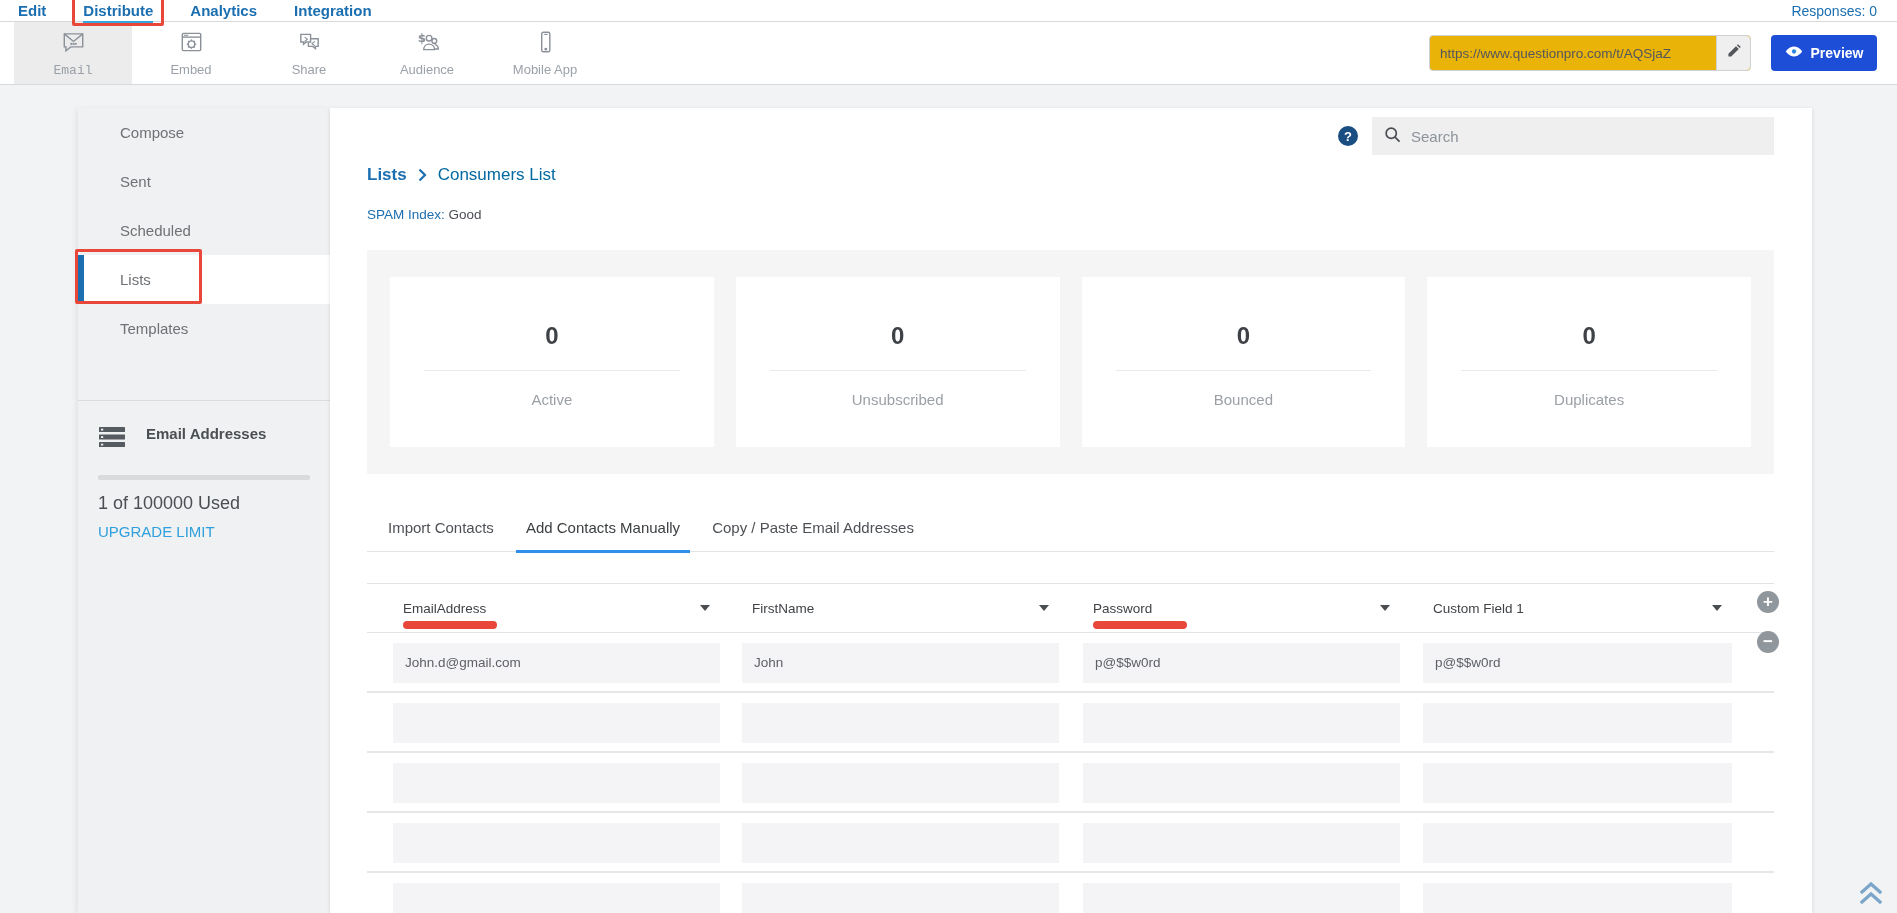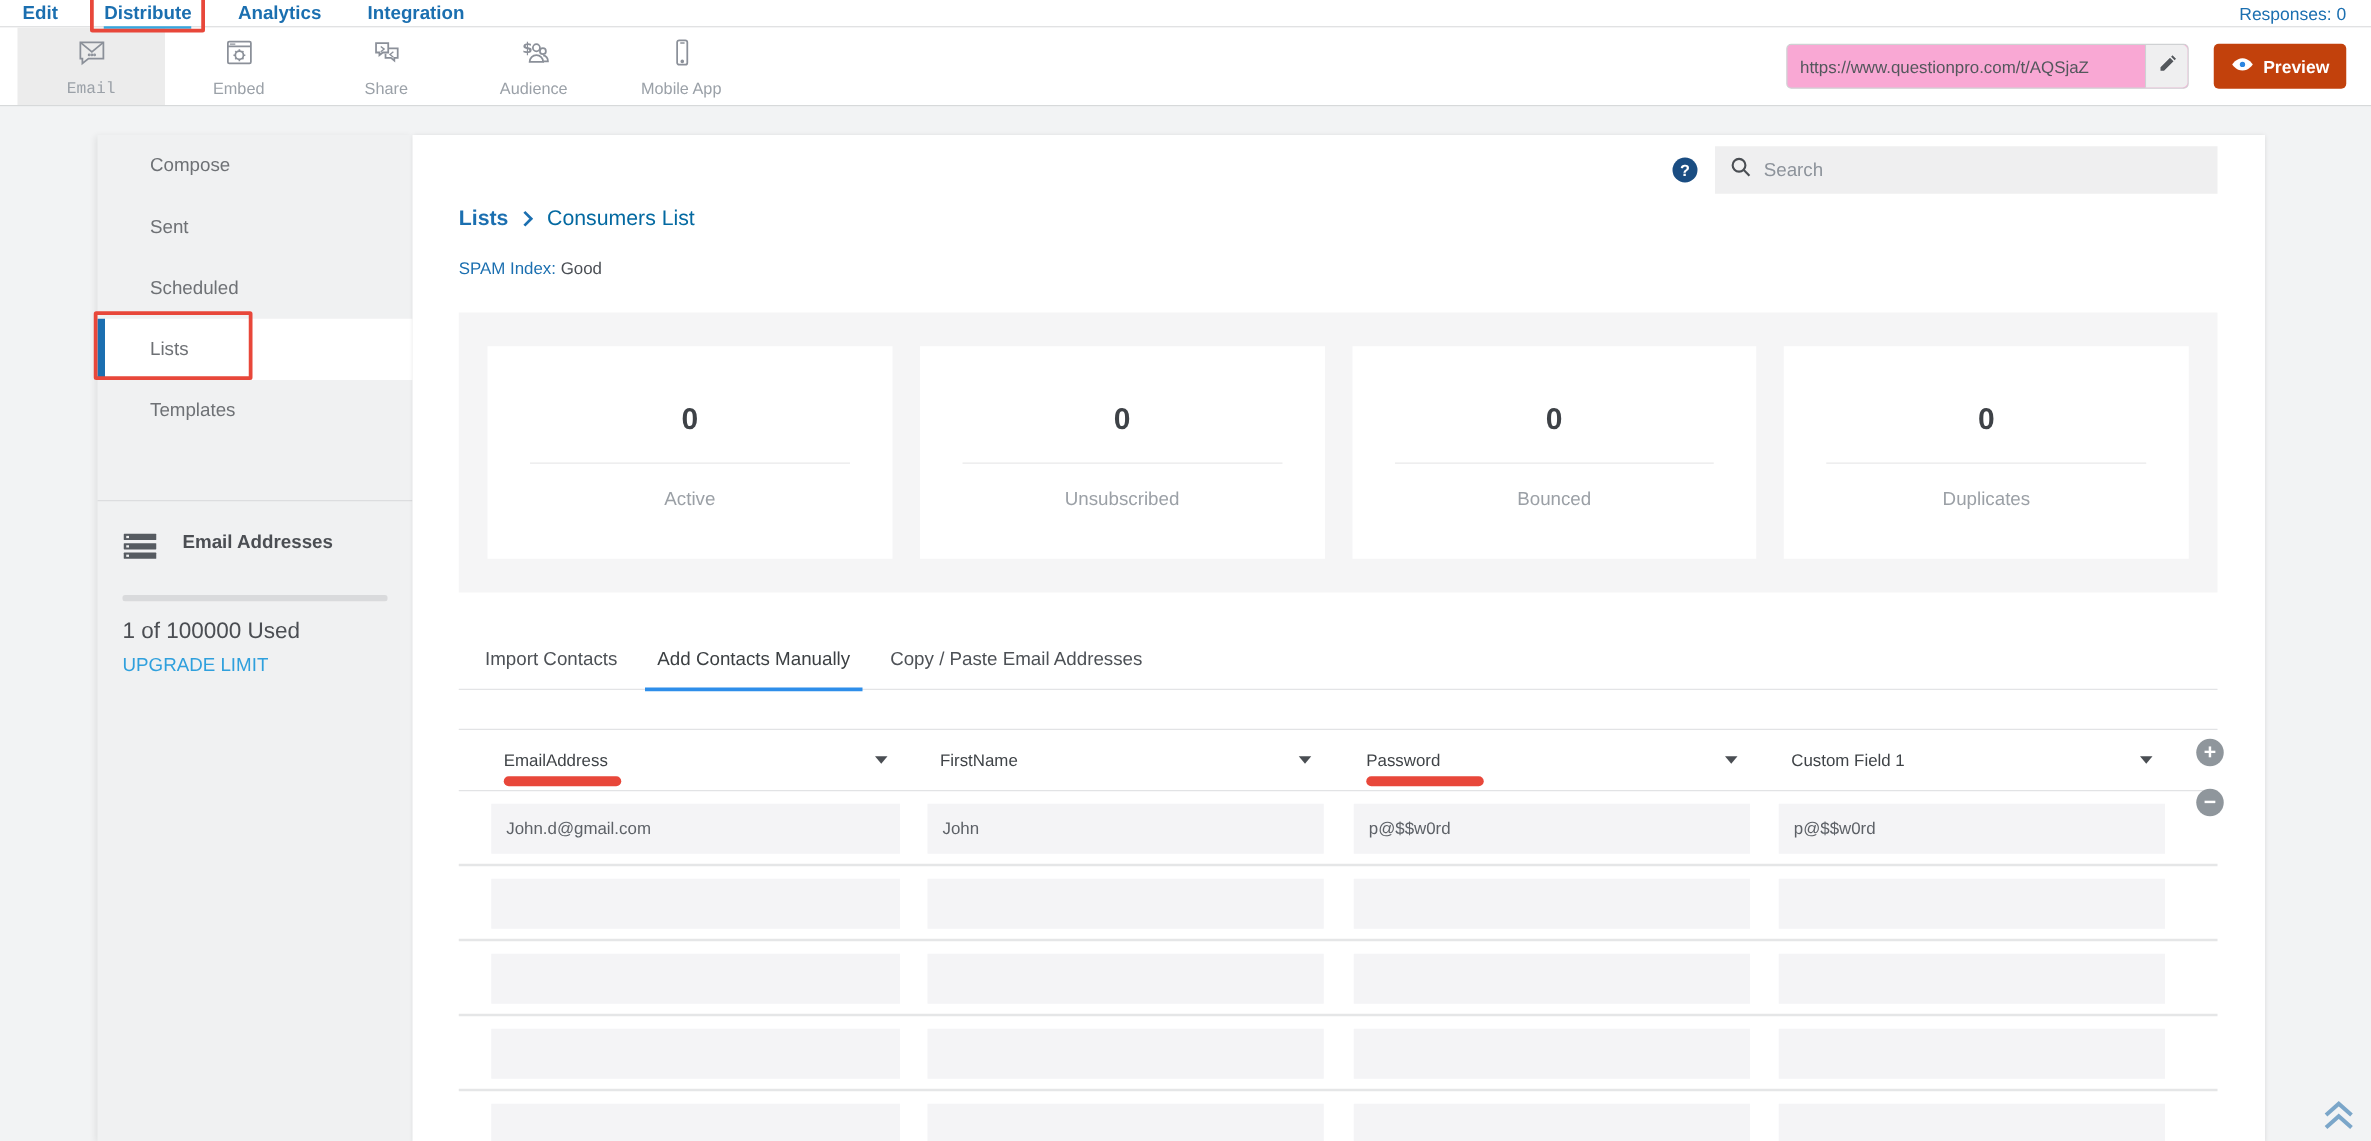--- a/index.html
+++ b/index.html
@@ -14,23 +14,23 @@
   .distribute-box { left:-11px; right:-11px; top:-8px; bottom:-7px; }
   .responses { margin-left:auto; margin-right:20px; font-size:14px; color:#1b6fb0; }
 
   
   .toolbar { height:63px; background:#fff; border-bottom:1px solid #d7d9da; display:flex; align-items:center; }
   .tool-item { width:118px; height:100%; display:flex; flex-direction:column; align-items:center; justify-content:center; cursor:pointer; }
   .tool-item:first-child { margin-left:14px; }
   .tool-item.active { background:#ececec;font-family:Liberation Mono, monospace; }
   .tool-item .tlabel { font-size:13px; color:#9ba1a8; margin-top:3px; }
   .url-group { margin-left:auto; position:relative; width:322px; height:36px; }
-  .url-input { width:100%; height:100%; border:1px solid #cfd1d3; border-radius:4px; padding:0 44px 0 10px; font-size:13.5px; color:#53575c; background:#f9a8d4; outline:none; font-family:inherit; }
+  .url-input { width:100%; height:100%; border:1px solid #cfd1d3; border-radius:4px; padding:0 44px 0 10px; font-size:13.5px; color:#53575c; background:#eab308; outline:none; font-family:inherit; }
   .pencil-btn { position:absolute; right:1px; top:1px; width:34px; height:34px; background:#efeff0; border-left:1px solid #cfd1d3; border-radius:0 4px 4px 0; display:flex; align-items:center; justify-content:center; cursor:pointer; }
-  .preview-btn { margin:0 20px; width:106px; height:36px; background:#c2410c; border:none; border-radius:4px; color:#fff; font-weight:bold; font-size:14px; display:flex; align-items:center; justify-content:center; gap:8px; cursor:pointer; font-family:inherit; }
+  .preview-btn { margin:0 20px; width:106px; height:36px; background:#1d4ed8; border:none; border-radius:4px; color:#fff; font-weight:bold; font-size:14px; display:flex; align-items:center; justify-content:center; gap:8px; cursor:pointer; font-family:inherit; }
 
   
   .page { position:absolute; top:98px; left:0; right:0; bottom:0; background:#f2f3f4; }
 
   
   .sidebar { position:absolute; left:78px; top:10px; bottom:0; width:252px; background:#f0f1f2; box-shadow:-2px 1px 5px rgba(0,0,0,.07); }
   .menu-item { height:49px; display:flex; align-items:center; padding-left:42px; font-size:15px; color:#6e7175; cursor:pointer; }
   .menu-item.active { background:#fff; border-left:6px solid #1b6fb0; padding-left:36px; }
   .lists-box { left:-3px; top:141px; width:127px; height:55px; }
   .side-divider { border-top:1px solid #dcdddf; margin-top:47px; }

